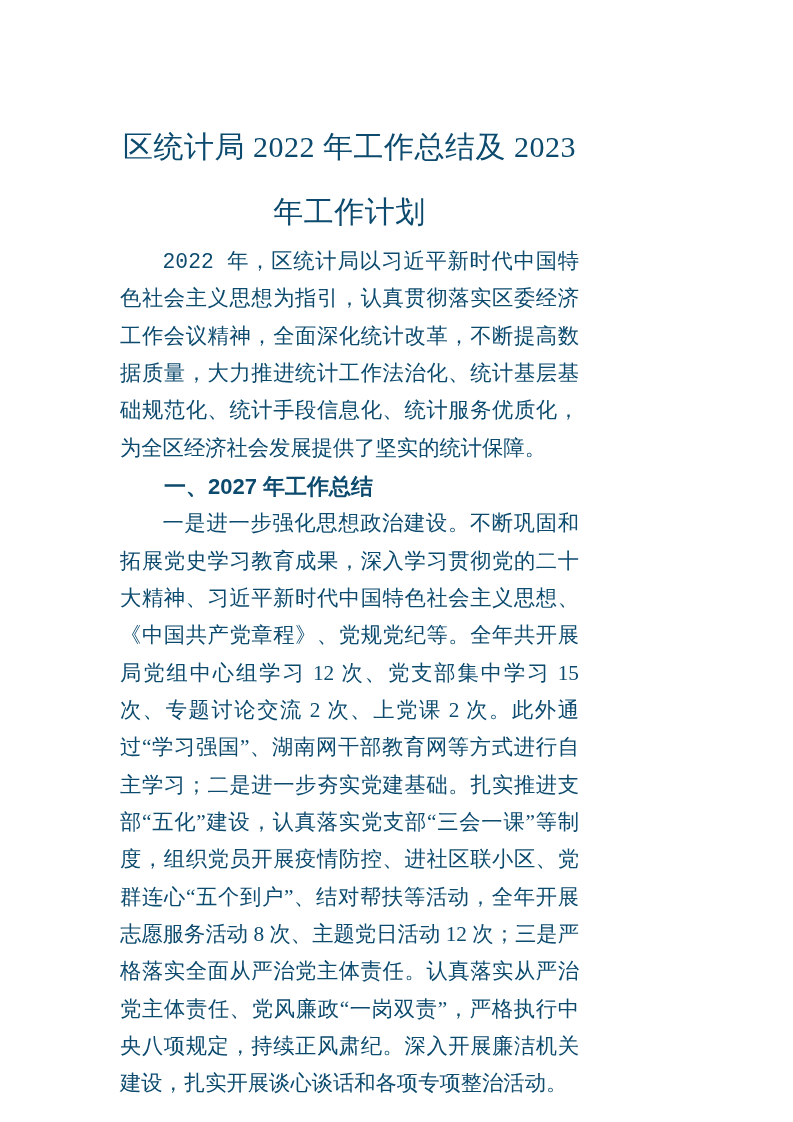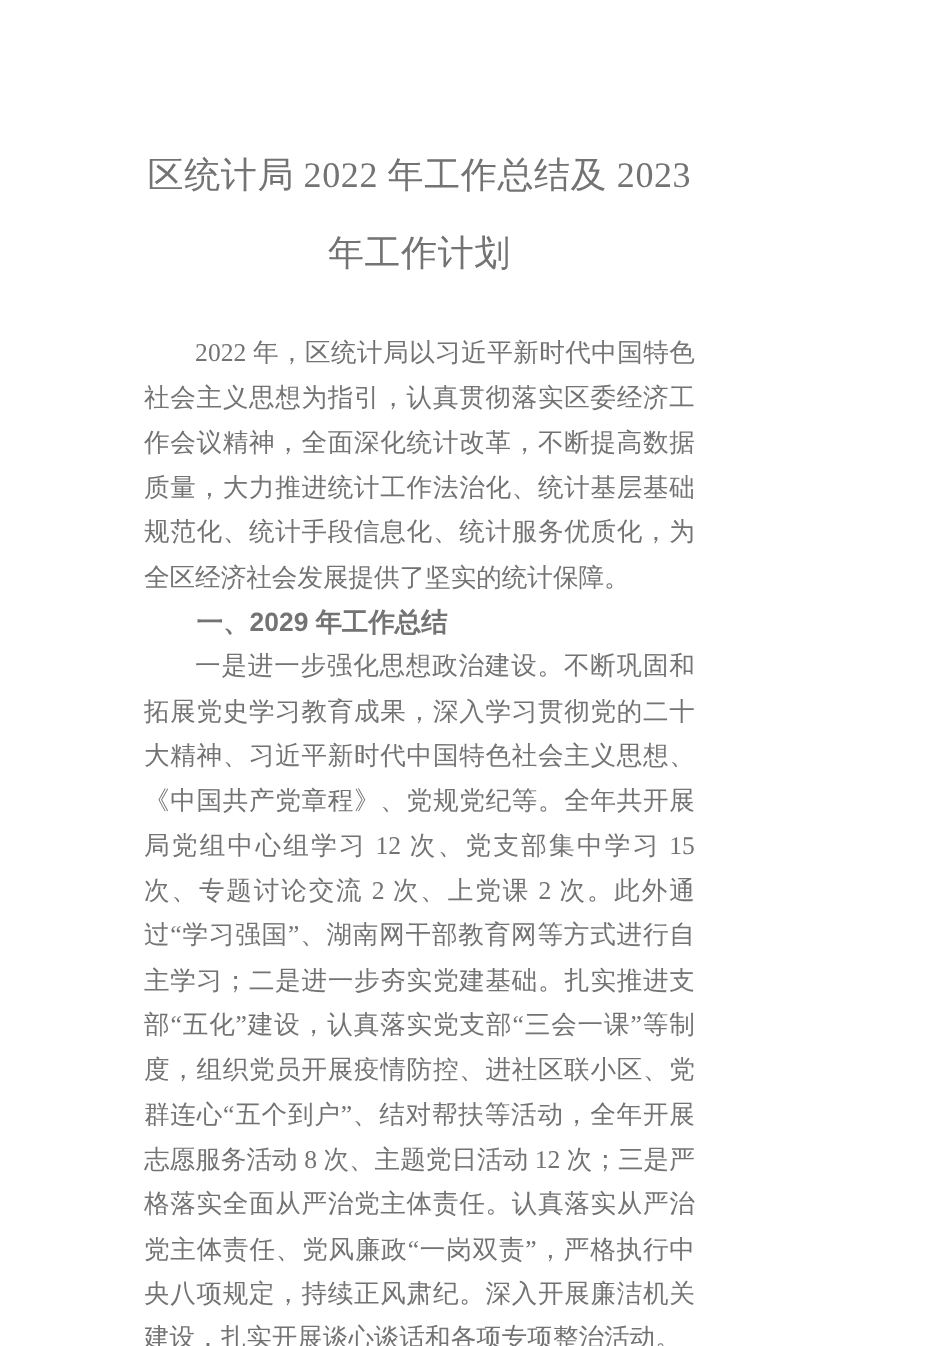--- a/index.html
+++ b/index.html
@@ -7,42 +7,42 @@
     padding: 0;
     background: #ffffff;
   }
   .page {
     position: relative;
     width: 696px;
     height: 1122px;
     background: #ffffff;
     box-sizing: border-box;
     padding: 114px 117px 0 120px;
-    color: #737373;
+    color: #0c4a6e;
     font-family: "Liberation Serif", "DejaVu Serif", serif;
     overflow: hidden;
   }
   .doc-title {
     margin: 0;
     font-size: 30px;
     font-weight: 400;
     line-height: 65px;
     text-align: center;
     letter-spacing: 0.5px;
   }
   .para {
     margin: 0;
     font-size: 21.3px;
     line-height: 37.33px;
     text-align: justify;
     text-indent: 2em;
     word-break: break-word;
   }
   .para.first {
-    margin-top: 32px;
+    font-family: Liberation Mono, monospace;
   }
   .section-heading {
     margin: 0;
     font-family: "Liberation Sans", "DejaVu Sans", sans-serif;
     font-size: 22px;
     font-weight: 700;
     line-height: 37.33px;
     text-indent: 2em;
   }
   .subsection-heading {
@@ -54,17 +54,17 @@
   }
 </style>
 </head>
 <body>
 
 <div class="page">
   <h1 class="doc-title">区统计局 2022 年工作总结及 2023 年工作计划</h1>
 
   <p class="para first">2022 年，区统计局以习近平新时代中国特色社会主义思想为指引，认真贯彻落实区委经济工作会议精神，全面深化统计改革，不断提高数据质量，大力推进统计工作法治化、统计基层基础规范化、统计手段信息化、统计服务优质化，为全区经济社会发展提供了坚实的统计保障。</p>
 
-  <h2 class="section-heading">一、2029 年工作总结</h2>
+  <h2 class="section-heading">一、2027 年工作总结</h2>
 
 
   <p class="para">一是进一步强化思想政治建设。不断巩固和拓展党史学习教育成果，深入学习贯彻党的二十大精神、习近平新时代中国特色社会主义思想、《中国共产党章程》、党规党纪等。全年共开展局党组中心组学习 12 次、党支部集中学习 15 次、专题讨论交流 2 次、上党课 2 次。此外通过“学习强国”、湖南网干部教育网等方式进行自主学习；二是进一步夯实党建基础。扎实推进支部“五化”建设，认真落实党支部“三会一课”等制度，组织党员开展疫情防控、进社区联小区、党群连心“五个到户”、结对帮扶等活动，全年开展志愿服务活动 8 次、主题党日活动 12 次；三是严格落实全面从严治党主体责任。认真落实从严治党主体责任、党风廉政“一岗双责”，严格执行中央八项规定，持续正风肃纪。深入开展廉洁机关建设，扎实开展谈心谈话和各项专项整治活动。</p>
 </div>
 
 </body></html>

